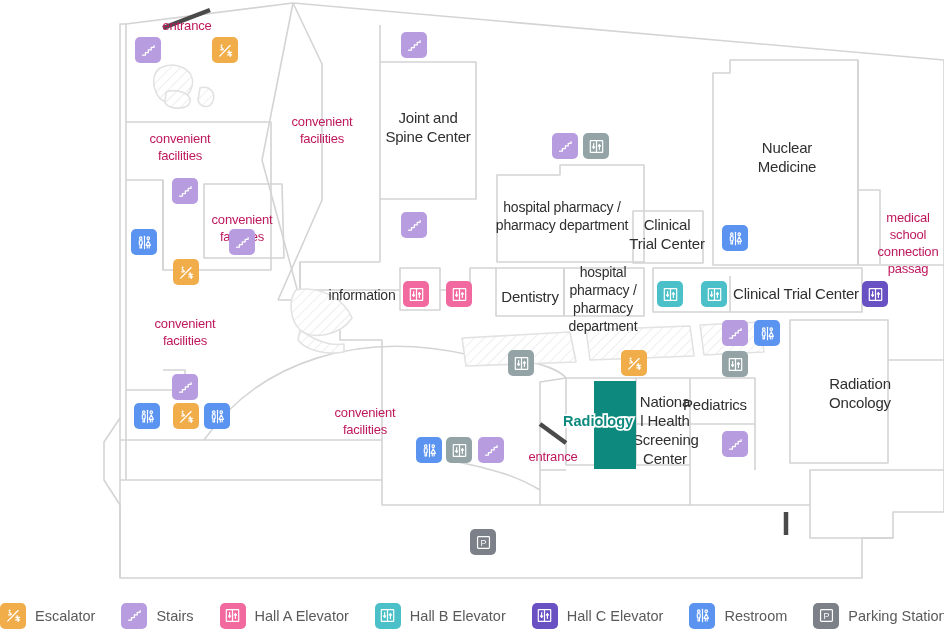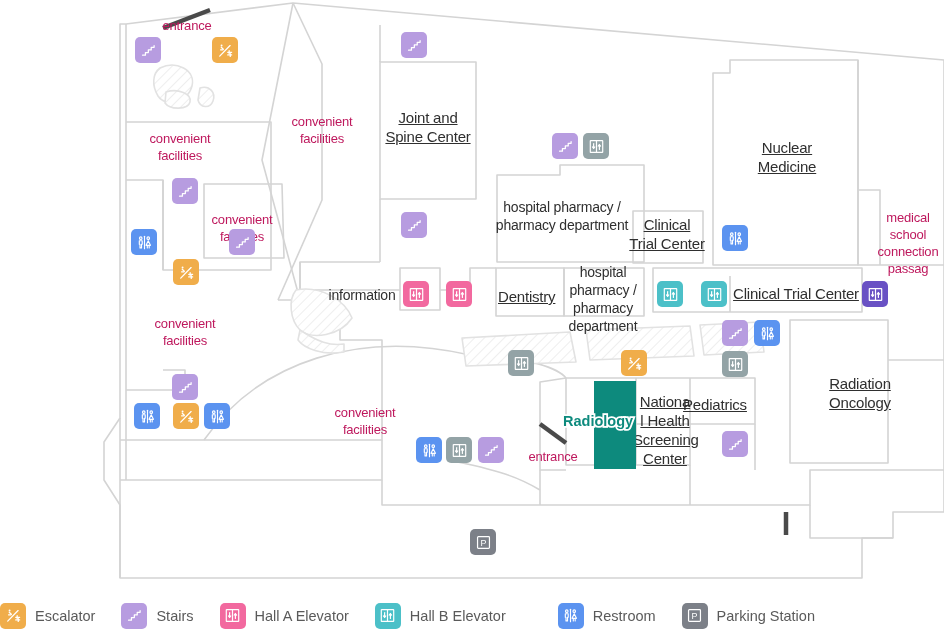--- a/index.html
+++ b/index.html
@@ -28,21 +28,20 @@
   }
   .maplabel.dark {
     color: #2f2f2f;
     font-size: 14px;
     line-height: 18px;
   }
   .maplabel.big {
     color: #2f2f2f;
     font-size: 15px;
     line-height: 19px;
-    text-decoration: underline;
   }
   .selwrap { position:absolute; }
   .selwrap .under {
     position:absolute; left:0; top:0;
     color:#ffffff;
     -webkit-text-stroke: 3.6px #ffffff;
     font-weight:bold; font-size:14.5px;
   }
   .selwrap .over {
     position:absolute; left:0; top:0;
@@ -189,21 +188,21 @@
         <div class="maplabel big" style="left: 742px; top: 138px; width: 90px;">Nuclear
 Medicine</div>
         <div class="maplabel dark" style="left: 492px; top: 198px; width: 140px;">hospital pharmacy /
 pharmacy department</div>
         <div class="maplabel big" style="left: 625px; top: 215px; width: 84px;">Clinical
 Trial Center</div>
         <div class="maplabel " style="left: 871px; top: 209px; width: 74px;">medical
 school
 connection
 passag</div>
-        <div class="maplabel big" style="left: 498px; top: 287px; width: 44px;">Dentistry</div>
+        <div class="maplabel big" style="left: 498px; top: 287px; width: 64px;">Dentistry</div>
         <div class="maplabel dark" style="left: 566px; top: 263px; width: 74px;">hospital
 pharmacy /
 pharmacy
 department</div>
         <div class="maplabel big" style="left: 731px; top: 284px; width: 130px;">Clinical Trial Center</div>
         <div class="maplabel big" style="left: 816px; top: 374px; width: 88px;">Radiation
 Oncology</div>
         <div class="maplabel big" style="left: 633px; top: 392px; width: 64px;">Nationa
 l Health
 Screening
@@ -560,20 +559,33 @@
                 <line x1="10" y1="3.0" x2="10" y2="17.0"></line>
                 <path d="M6.6 6.6 L6.6 12.0"></path>
                 <path d="M5.2 10.5 L6.6 12.2 L8.0 10.5"></path>
                 <path d="M13.4 13.4 L13.4 8.0"></path>
                 <path d="M12.0 9.5 L13.4 7.8 L14.8 9.5"></path>
               </svg>
         </div>
         <span class="legend-label">Hall B Elevator</span>
       </div>
       <div class="legend-gap"></div>
+      <div class="legend-item">
+        <div class="legend-icon" style="background: rgb(105, 81, 196);">
+          <svg width="17" height="17" viewBox="0 0 20 20" fill="none" stroke="#fff" stroke-width="1.4" stroke-linecap="round">
+                <rect x="2.7" y="3.0" width="14.6" height="14.0" rx="0.6"></rect>
+                <line x1="10" y1="3.0" x2="10" y2="17.0"></line>
+                <path d="M6.6 6.6 L6.6 12.0"></path>
+                <path d="M5.2 10.5 L6.6 12.2 L8.0 10.5"></path>
+                <path d="M13.4 13.4 L13.4 8.0"></path>
+                <path d="M12.0 9.5 L13.4 7.8 L14.8 9.5"></path>
+              </svg>
+        </div>
+        <span class="legend-label">Hall C Elevator</span>
+      </div>
       <div class="legend-gap"></div>
       <div class="legend-item">
         <div class="legend-icon" style="background: rgb(91, 147, 240);">
           <svg width="17" height="17" viewBox="0 0 20 20" fill="none" stroke="#fff" stroke-width="1.35" stroke-linecap="round" stroke-linejoin="round">
                 <line x1="10" y1="2.6" x2="10" y2="17.4"></line>
                 <circle cx="5.6" cy="4.9" r="1.5"></circle>
                 <path d="M3.9 8.0 L7.3 8.0 L7.3 12.0 L6.5 12.0 L6.5 16.4
                          L4.7 16.4 L4.7 12.0 L3.9 12.0 Z"></path>
                 <circle cx="14.4" cy="4.9" r="1.5"></circle>
                 <path d="M14.4 7.9 L17.0 13.3 L11.8 13.3 Z"></path>

